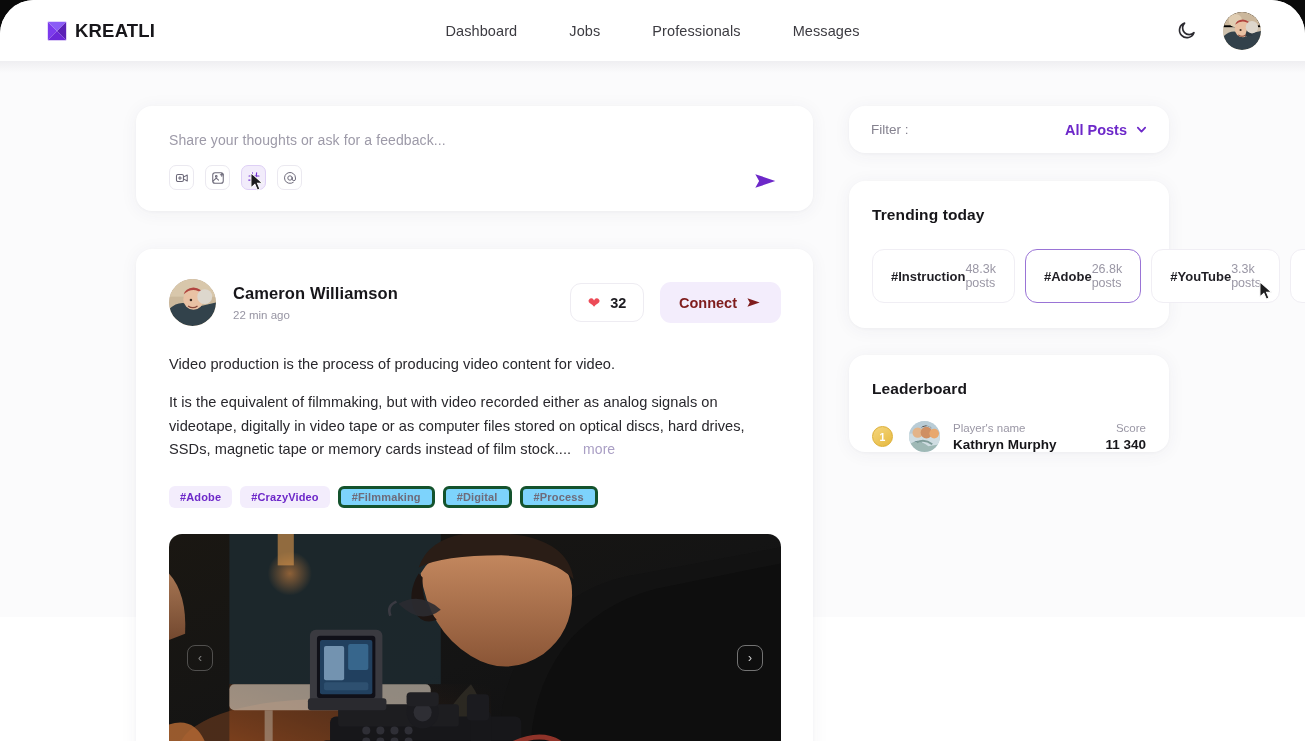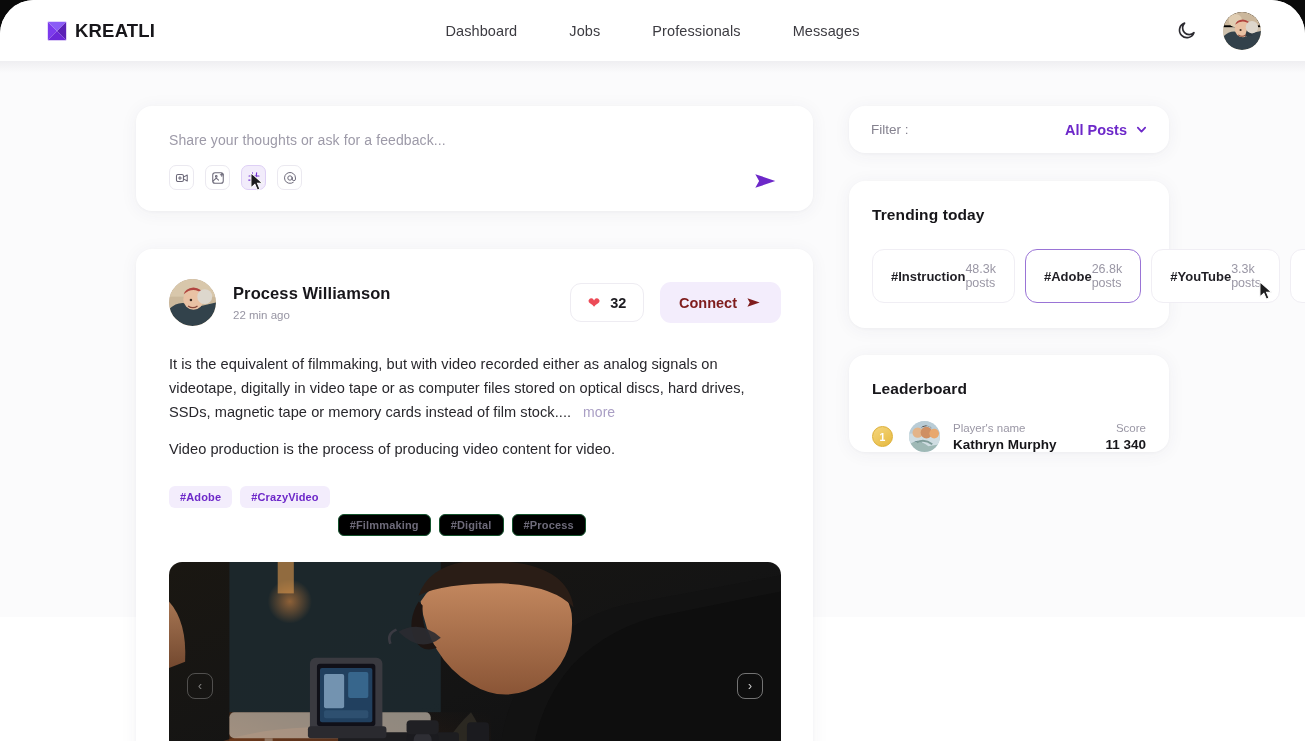--- a/index.html
+++ b/index.html
@@ -125,21 +125,21 @@
   }
   .post-body p + p { margin-top: 14px; }
   .more { color: #a99ec4; margin-left: 12px; font-size: 14px; }
   .tags { display: flex; gap: 8px; margin-top: 24px; flex-wrap: wrap; }
   .tag {
     height: 22px; padding: 0 11px; border-radius: 6px;
     display: flex; align-items: center;
     font-size: 11px; font-weight: 700; letter-spacing: .15px;
   }
   .tag.on { background: #f3edfc; color: #6d28c9; }
-  .tag.off { background: #000000; color: #6e6b7a; border: 1px solid #14532d; font-weight: 600; margin-top: 28px; }
+  .tag.off { background: #7dd3fc; color: #6e6b7a; border: 3px solid #14532d; font-weight: 600; }
   .media {
     margin-top: 26px; margin-left: 0; position: relative;
     height: 248px; border-radius: 13px 13px 0 0; overflow: hidden;
   }
   .media svg { display: block; width: 100%; height: 100%; }
   .car-btn {
     position: absolute; top: 50%; transform: translateY(-50%);
     width: 26px; height: 26px; border-radius: 8px;
     border: 1px solid rgba(255,255,255,.42);
     display: flex; align-items: center; justify-content: center;
@@ -310,44 +310,44 @@
                 <path d="M0 31 Q12 19 26 29 L48 24 L48 48 L0 48 Z" fill="#32424b"></path>
                 <circle cx="25" cy="21" r="10.4" fill="#e9c2a4"></circle>
                 <path d="M15 15.5 Q25 6.5 35.5 16 Q33.5 9.5 25 8.6 Q16.4 9.6 15 15.5 Z" fill="#b2453f"></path>
                 <circle cx="36.5" cy="18" r="7.6" fill="#ddd7cd"></circle>
                 <circle cx="22.4" cy="21.5" r="1.3" fill="#3a2a22"></circle>
                 <path d="M19.5 27.5 q5 3.6 9.6 0" stroke="#8a4a3c" stroke-width="1.3" fill="none"></path>
               </g>
             </svg>
           </span>
           <div class="post-id">
-            <div class="post-name">Process Williamson</div>
+            <div class="post-name">Cameron Williamson</div>
             <div class="post-time">22 min ago</div>
           </div>
           <div class="post-actions">
             <div class="like-pill">
               <span class="heart">❤</span>
               <span class="like-count">32</span>
             </div>
             <div class="connect-btn">
               <span>Connect</span>
               <span>
                 <svg viewBox="0 0 28 22" fill="currentColor" aria-hidden="true">
                   <path d="M2.5 3.6 L24 11 L2.5 18.4 L6.6 11 Z"></path>
                 </svg>
               </span>
             </div>
           </div>
         </div>
 
         <div class="post-body">
+          <p>Video production is the process of producing video content for video.</p>
           <p>
             <span>It is the equivalent of filmmaking, but with video recorded either as analog signals on videotape, digitally in video tape or as computer files stored on optical discs, hard drives, SSDs, magnetic tape or memory cards instead of film stock....</span><span class="more">more</span>
           </p>
-          <p>Video production is the process of producing video content for video.</p>
         </div>
 
         <div class="tags">
           <span class="tag on">#Adobe</span>
           <span class="tag on">#CrazyVideo</span>
           <span class="tag off">#Filmmaking</span>
           <span class="tag off">#Digital</span>
           <span class="tag off">#Process</span>
         </div>
 

